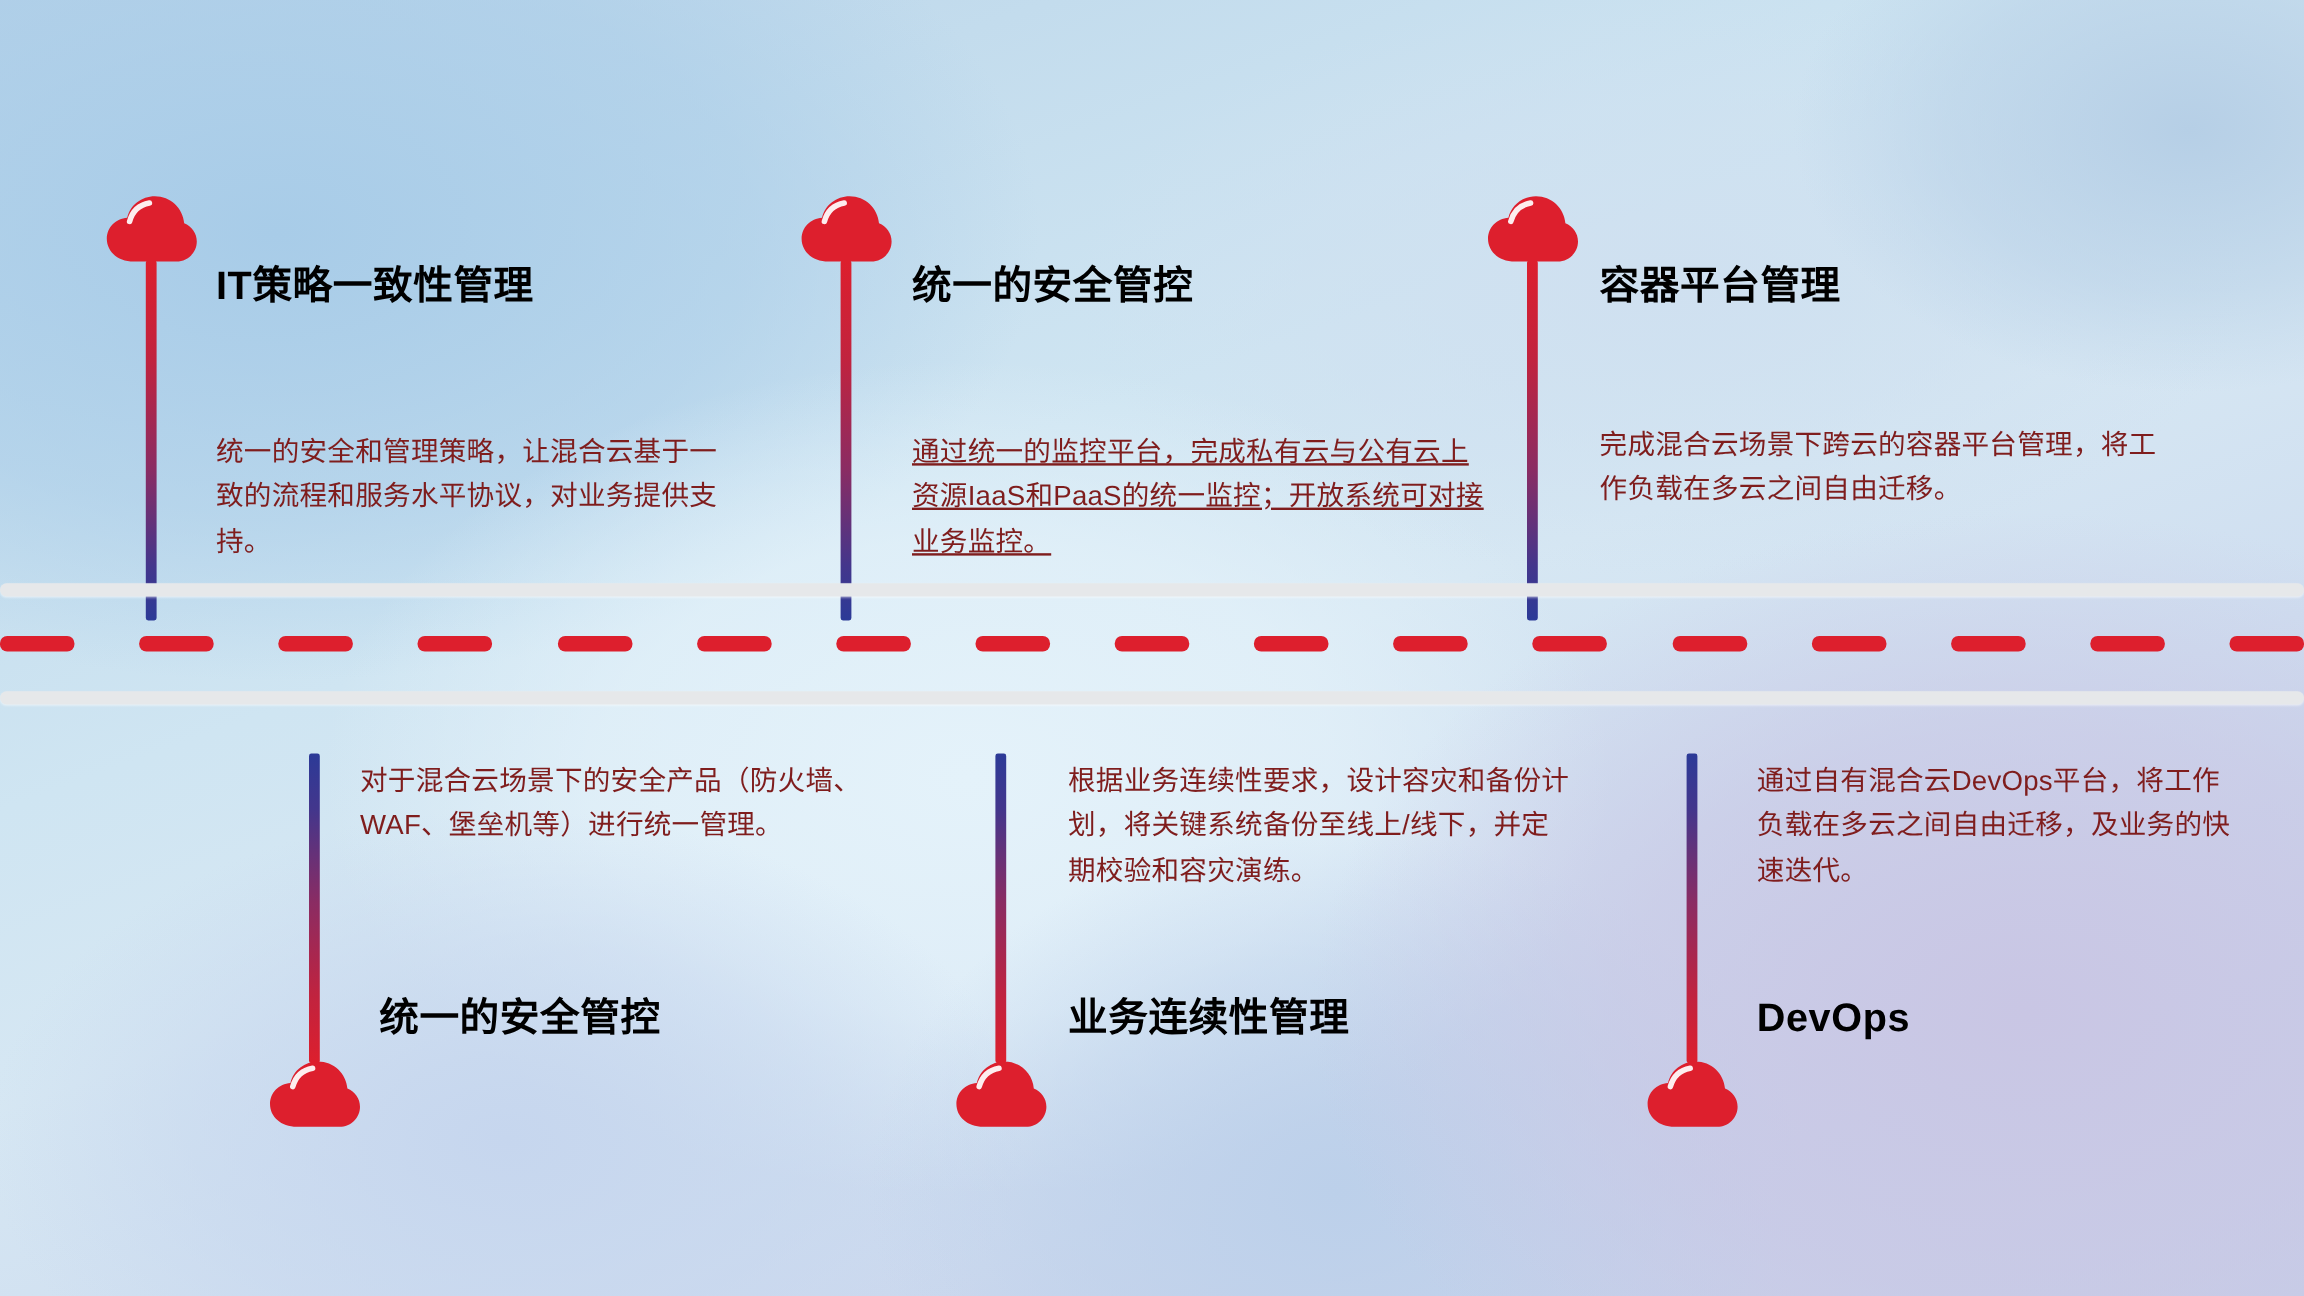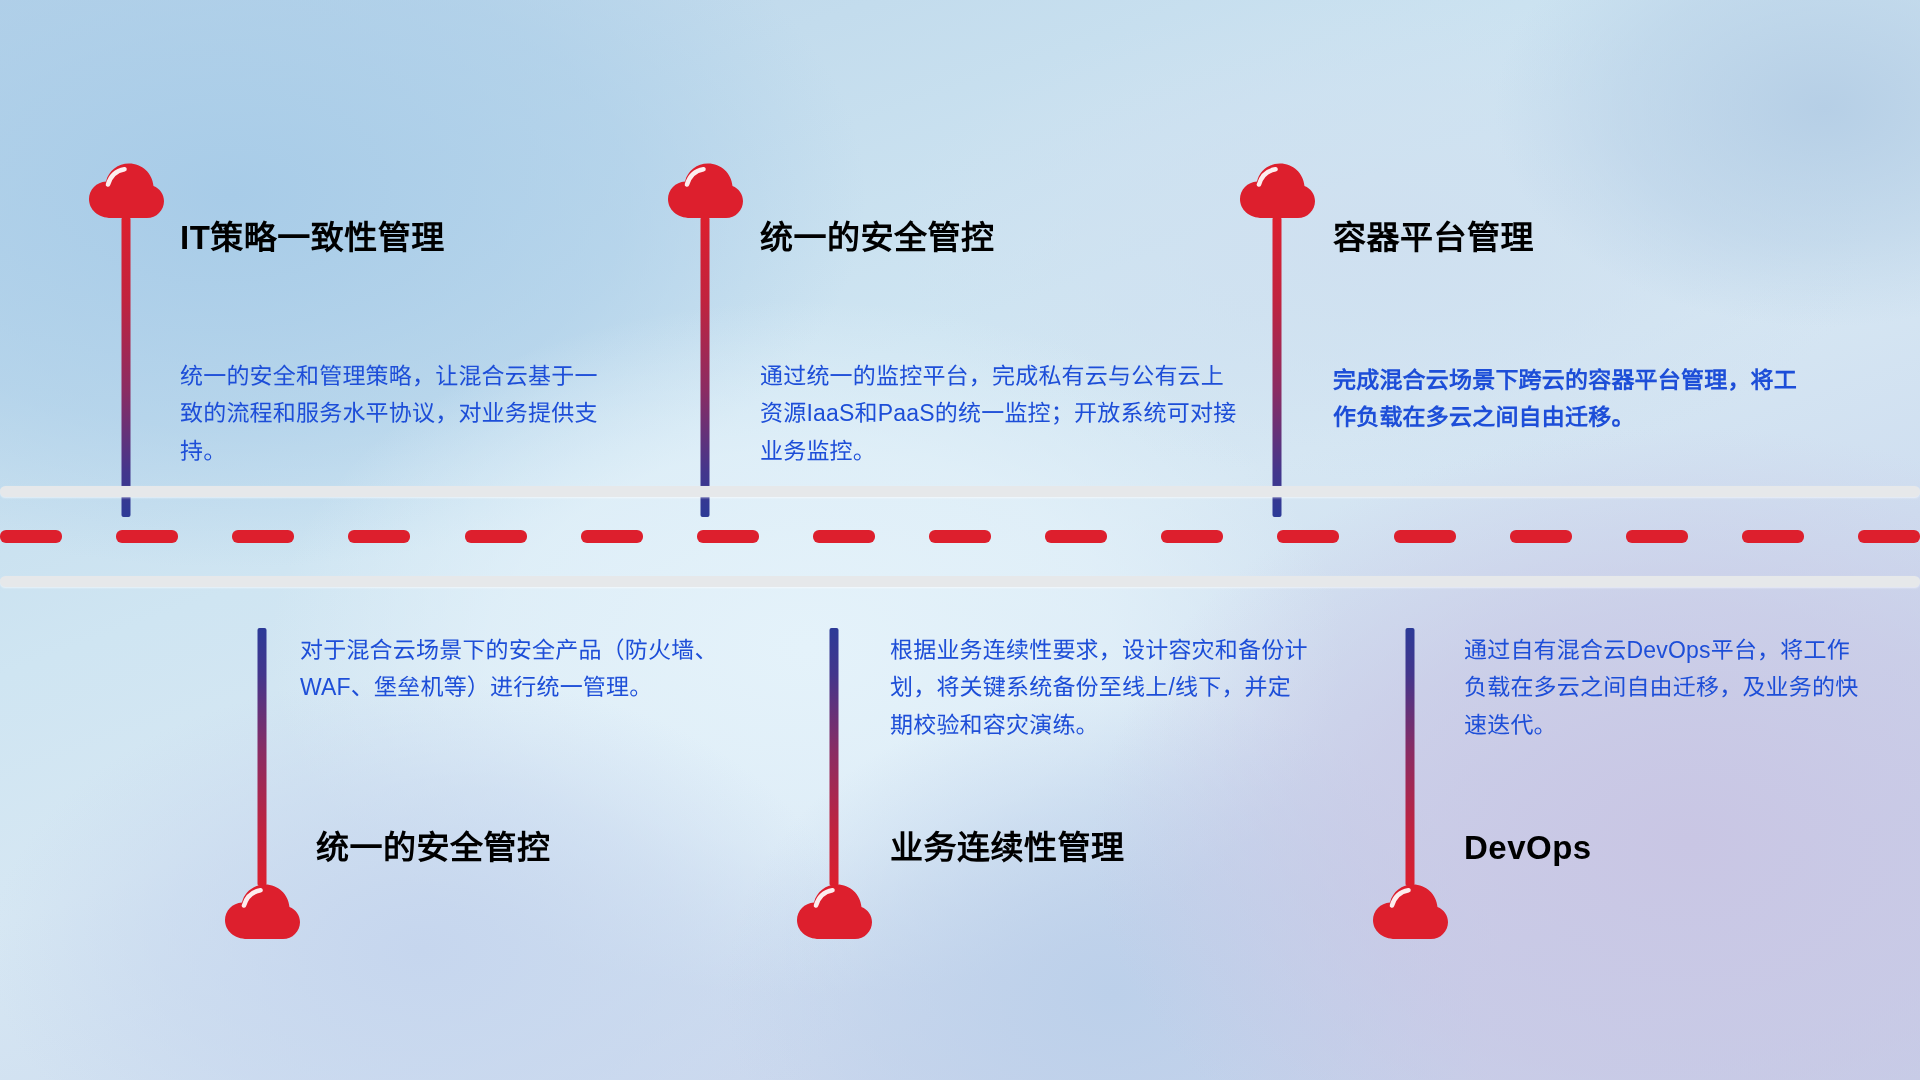--- a/index.html
+++ b/index.html
@@ -101,21 +101,21 @@
     font-weight:700;
     color:#000000;
     letter-spacing:0.5px;
     white-space:nowrap;
     line-height:1.2;
   }
   .body-text {
     position:absolute;
     font-size:23px;
     line-height:1.62;
-    color:#1d4ed8;
+    color:#7f1d1d;
     letter-spacing:0.2px;
   }
 </style>
 </head>
 <body>
 
 <div id="stage">
 
   <div class="bg-layer bg-base"></div>
   <div class="bg-layer bg-blob-a"></div>
@@ -142,34 +142,34 @@
   <div class="col" id="top-col-2">
     <div class="pin" id="pin-t2" style="left: 666px; top: 163px;">
       <svg width="78" height="56" viewBox="0 0 78 56" aria-hidden="true">
         <path d="M24.5 55 C11 55 2 46.5 2 36 C2 26.5 9.5 19 19 18.4 C21.5 7.8 31 0.5 42 0.5
                  C55 0.5 65.5 10.4 66.5 23 C72.8 25.4 77 31.4 77 38.2 C77 47.4 69.4 55 60 55 Z" fill="#dd1f2d"></path>
         <path d="M21 21.5 C23.5 12.5 30 7.5 37.5 6.2" stroke="#ffffff" stroke-width="4.6" stroke-linecap="round" fill="none" opacity="0.92"></path>
       </svg>
       <div class="stem stem-down" id="stem-t2" style="top: 54px; height: 300px;"></div>
     </div>
     <div class="heading" id="head-t2" style="left: 760px; top: 218px;">统一的安全管控</div>
-    <div class="body-text" id="body-t2" style="left: 760px; top: 358px; width: 480px;">通过统一的监控平台，完成私有云与公有云上资源IaaS和PaaS的统一监控；开放系统可对接业务监控。</div>
+    <div class="body-text" id="body-t2" style="left: 760px; top: 358px; width: 480px; text-decoration: underline;">通过统一的监控平台，完成私有云与公有云上资源IaaS和PaaS的统一监控；开放系统可对接业务监控。</div>
   </div>
 
   <div class="col" id="top-col-3">
     <div class="pin" id="pin-t3" style="left: 1238px; top: 163px;">
       <svg width="78" height="56" viewBox="0 0 78 56" aria-hidden="true">
         <path d="M24.5 55 C11 55 2 46.5 2 36 C2 26.5 9.5 19 19 18.4 C21.5 7.8 31 0.5 42 0.5
                  C55 0.5 65.5 10.4 66.5 23 C72.8 25.4 77 31.4 77 38.2 C77 47.4 69.4 55 60 55 Z" fill="#dd1f2d"></path>
         <path d="M21 21.5 C23.5 12.5 30 7.5 37.5 6.2" stroke="#ffffff" stroke-width="4.6" stroke-linecap="round" fill="none" opacity="0.92"></path>
       </svg>
       <div class="stem stem-down" id="stem-t3" style="top: 54px; height: 300px;"></div>
     </div>
     <div class="heading" id="head-t3" style="left: 1333px; top: 218px;">容器平台管理</div>
-    <div class="body-text" id="body-t3" style="left: 1333px; top: 362px; width: 470px; font-weight: bold;">完成混合云场景下跨云的容器平台管理，将工作负载在多云之间自由迁移。</div>
+    <div class="body-text" id="body-t3" style="left: 1333px; top: 352px; width: 470px;">完成混合云场景下跨云的容器平台管理，将工作负载在多云之间自由迁移。</div>
   </div>
 
   <div id="divider" style="top: 486px;">
     <div class="rail" id="rail-top"></div>
     <div id="dashline">
         <div class="dash" style="left: 0px; background: rgb(221, 31, 45);"></div>
         <div class="dash" style="left: 116px; background: rgb(221, 31, 45);"></div>
         <div class="dash" style="left: 232px; background: rgb(221, 31, 45);"></div>
         <div class="dash" style="left: 348px; background: rgb(221, 31, 45);"></div>
         <div class="dash" style="left: 465px; background: rgb(221, 31, 45);"></div>

